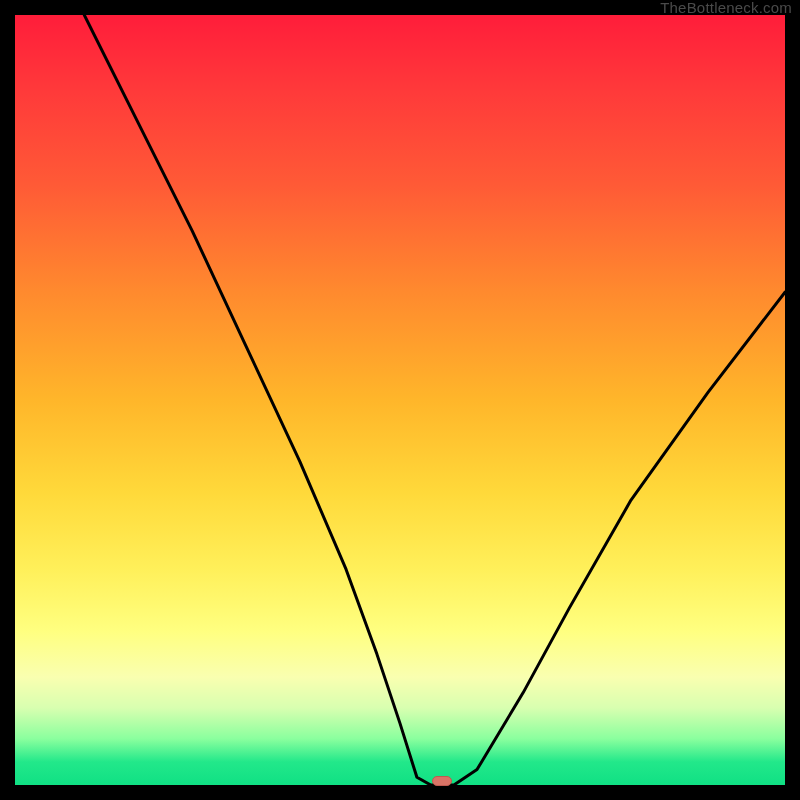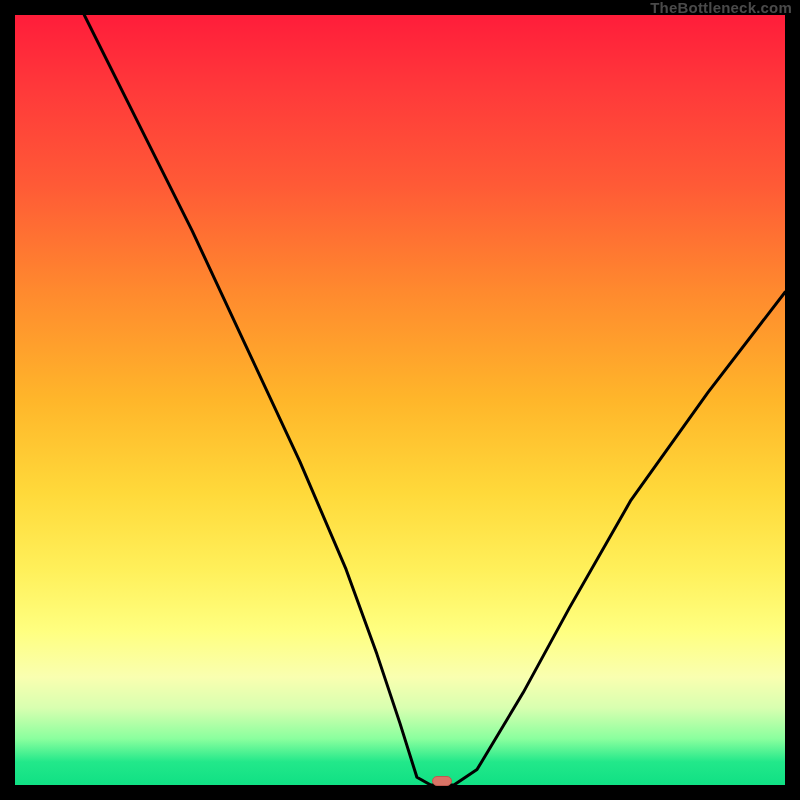--- a/index.html
+++ b/index.html
@@ -57,21 +57,21 @@
     transform: translate(-50%, -50%);
   }
   .watermark {
     position: absolute;
     top: 0;
     right: 8px;
     height: 15px;
     line-height: 15px;
     color: #4a4a4a;
     font-size: 15px;
-    font-weight: 700;
+    font-weight: 400;
     letter-spacing: 0.2px;
   }
 </style>
 </head>
 <body>
 
 <div class="frame">
 
   <div class="watermark">TheBottleneck.com</div>
 

